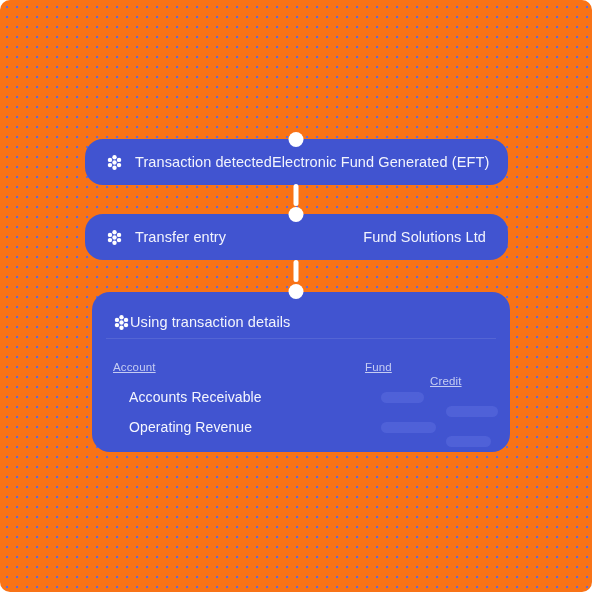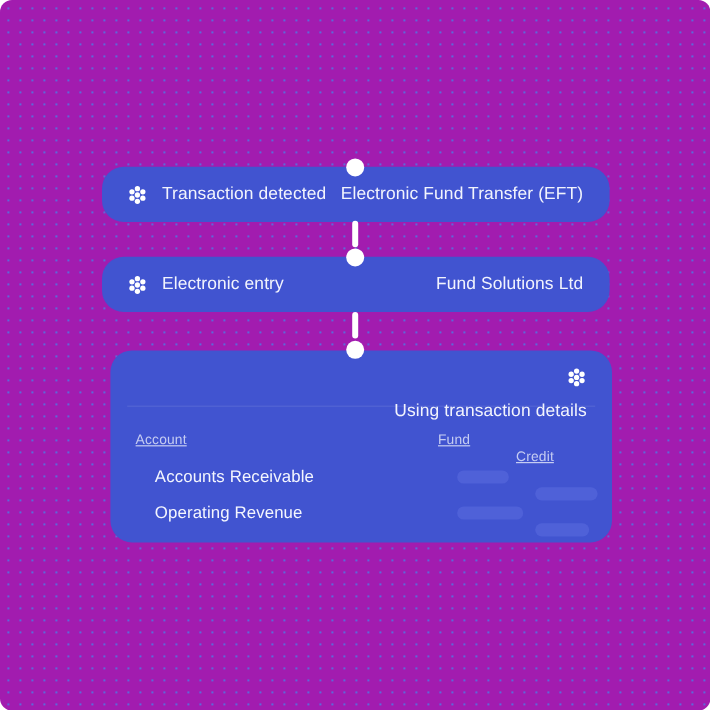--- a/index.html
+++ b/index.html
@@ -13,21 +13,21 @@
 
   body {
     font-family: "Liberation Sans", "DejaVu Sans", sans-serif;
     -webkit-font-smoothing: antialiased;
   }
 
   #stage {
     position: relative;
     width: 592px;
     height: 592px;
-    background-color: #a21caf;
+    background-color: #f97316;
     border-radius: 10px;
     overflow: hidden;
   }
 
   
   #dot-grid {
     position: absolute;
     inset: 0;
     background-image:
       radial-gradient(#5c6ada 1.05px, transparent 1.15px);
@@ -103,25 +103,23 @@
   #card-details {
     left: 92px;
     top: 292px;
     width: 418px;
     height: 160px;
     padding: 0;
   }
 
   .details-head {
     display: flex;
-    align-items: flex-end;
-    gap: 12px;
+    align-items: center;
     padding: 14px 21px 0 21px;
     height: 46px;
-    flex-direction: column;
   }
 
   .details-divider {
     height: 1px;
     margin: 0 14px;
     background: rgba(255,255,255,0.10);
   }
 
   .ledger {
     padding: 0 21px;
@@ -192,41 +190,41 @@
               <circle cx="12" cy="19.4" r="3.1"></circle>
               <circle cx="5.6" cy="8.3" r="3.1"></circle>
               <circle cx="18.4" cy="8.3" r="3.1"></circle>
               <circle cx="5.6" cy="15.7" r="3.1"></circle>
               <circle cx="18.4" cy="15.7" r="3.1"></circle>
             </g>
           </svg>
         </span>
         <span class="card-title">Transaction detected</span>
       </div>
-      <span class="card-value">Electronic Fund Transfer (EFT)</span>
+      <span class="card-value">Electronic Fund Generated (EFT)</span>
     </div>
   </div>
 
   <div class="card" id="card-step-2" style="left:85px; top:214px; width:423px; height:46px;">
     <div class="card-row">
       <div class="card-left">
         <span>
           <svg class="cluster-icon" viewBox="0 0 24 24" aria-hidden="true">
             <g fill="#ffffff">
               <circle cx="12" cy="12" r="3.1"></circle>
               <circle cx="12" cy="4.6" r="3.1"></circle>
               <circle cx="12" cy="19.4" r="3.1"></circle>
               <circle cx="5.6" cy="8.3" r="3.1"></circle>
               <circle cx="18.4" cy="8.3" r="3.1"></circle>
               <circle cx="5.6" cy="15.7" r="3.1"></circle>
               <circle cx="18.4" cy="15.7" r="3.1"></circle>
             </g>
           </svg>
         </span>
-        <span class="card-title">Electronic entry</span>
+        <span class="card-title">Transfer entry</span>
       </div>
       <span class="card-value">Fund Solutions Ltd</span>
     </div>
   </div>
 
   <div class="card" id="card-details">
 
     <div class="details-head">
       <span>
         <svg class="cluster-icon" viewBox="0 0 24 24" aria-hidden="true">

